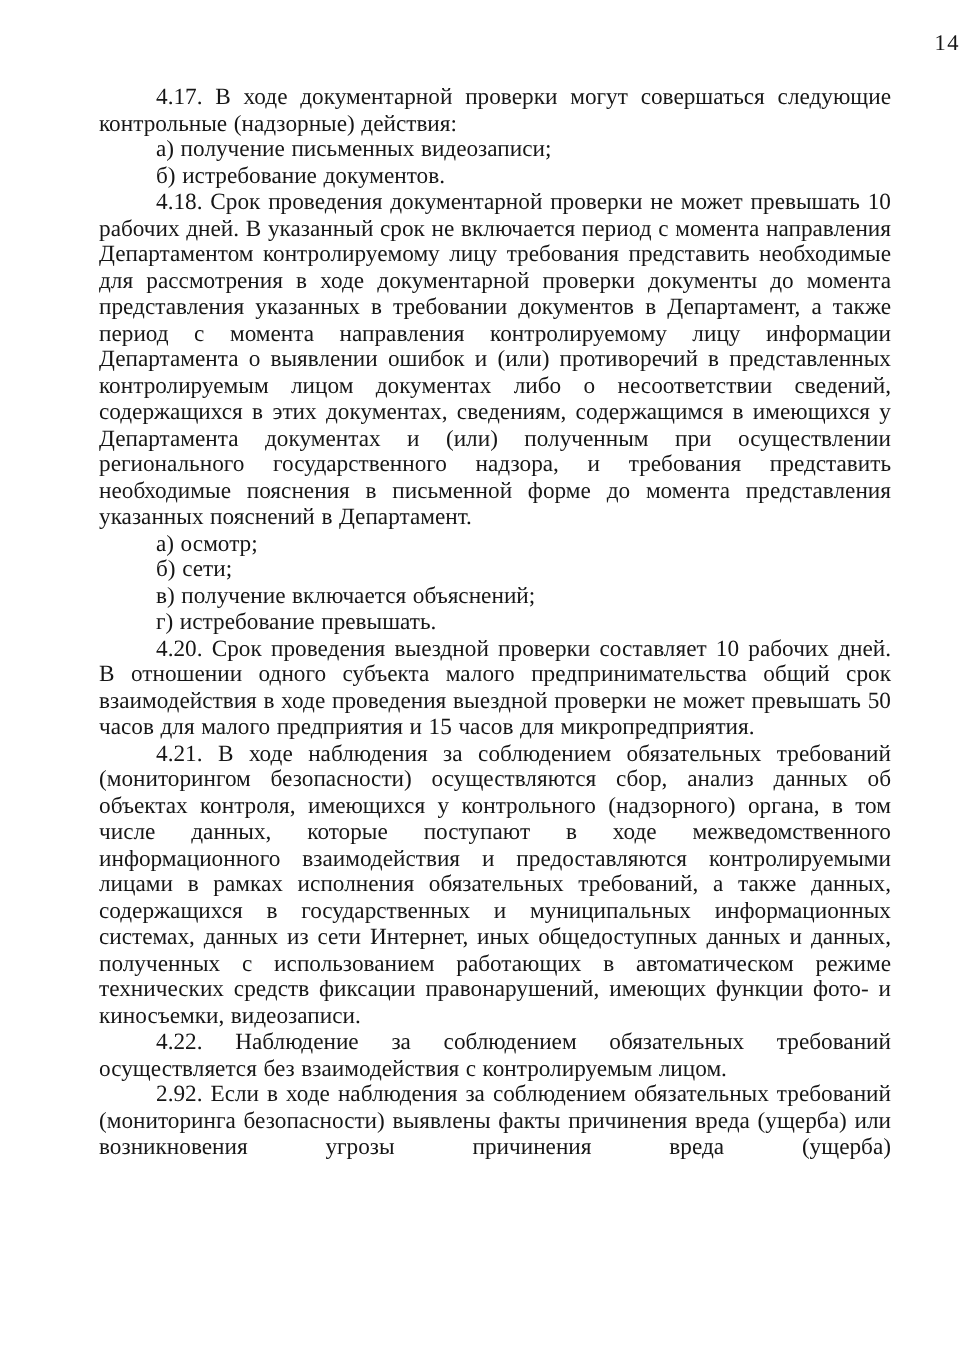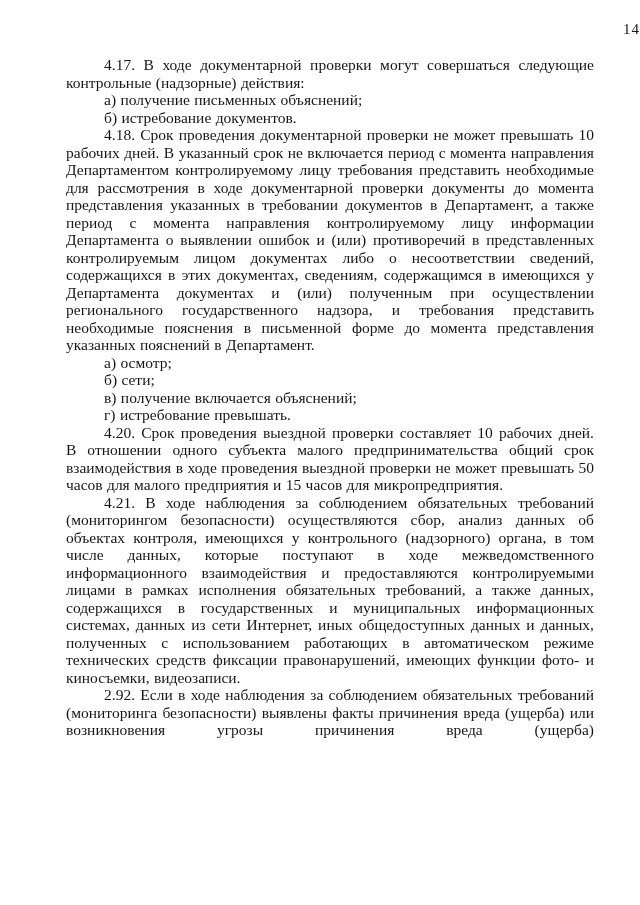--- a/index.html
+++ b/index.html
@@ -45,24 +45,25 @@
   }
 </style>
 </head>
 <body>
 
 <div class="page">
   <div class="page-number">14</div>
 
   <div class="content">
     <p class="para">4.17. В ходе документарной проверки могут совершаться следующие контрольные (надзорные) действия:</p>
-    <p class="para">а) получение письменных объяснений;</p>
+    <p class="para">а) получение письменных видеозаписи;</p>
     <p class="para">б) истребование документов.</p>
     <p class="para">4.18. Срок проведения документарной проверки не может превышать 10 рабочих дней. В указанный срок не включается период с момента направления Департаментом контролируемому лицу требования представить необходимые для рассмотрения в ходе документарной проверки документы до момента представления указанных в требовании документов в Департамент, а также период с момента направления контролируемому лицу информации Департамента о выявлении ошибок и (или) противоречий в представленных контролируемым лицом документах либо о несоответствии сведений, содержащихся в этих документах, сведениям, содержащимся в имеющихся у Департамента документах и (или) полученным при осуществлении регионального государственного надзора, и требования представить необходимые пояснения в письменной форме до момента представления указанных пояснений в Департамент.</p>
     <p class="para">а) осмотр;</p>
     <p class="para">б) сети;</p>
     <p class="para">в) получение включается объяснений;</p>
     <p class="para">г) истребование превышать.</p>
     <p class="para">4.20. Срок проведения выездной проверки составляет 10 рабочих дней. В отношении одного субъекта малого предпринимательства общий срок взаимодействия в ходе проведения выездной проверки не может превышать 50 часов для малого предприятия и 15 часов для микропредприятия.</p>
     <p class="para">4.21. В ходе наблюдения за соблюдением обязательных требований (мониторингом безопасности) осуществляются сбор, анализ данных об объектах контроля, имеющихся у контрольного (надзорного) органа, в том числе данных, которые поступают в ходе межведомственного информационного взаимодействия и предоставляются контролируемыми лицами в рамках исполнения обязательных требований, а также данных, содержащихся в государственных и муниципальных информационных системах, данных из сети Интернет, иных общедоступных данных и данных, полученных с использованием работающих в автоматическом режиме технических средств фиксации правонарушений, имеющих функции фото- и киносъемки, видеозаписи.</p>
+    <p class="para">4.22. Наблюдение за соблюдением обязательных требований осуществляется без взаимодействия с контролируемым лицом.</p>
     <p class="para continued">2.92. Если в ходе наблюдения за соблюдением обязательных требований (мониторинга безопасности) выявлены факты причинения вреда (ущерба) или возникновения угрозы причинения вреда (ущерба)</p>
   </div>
 </div>
 
 </body></html>

